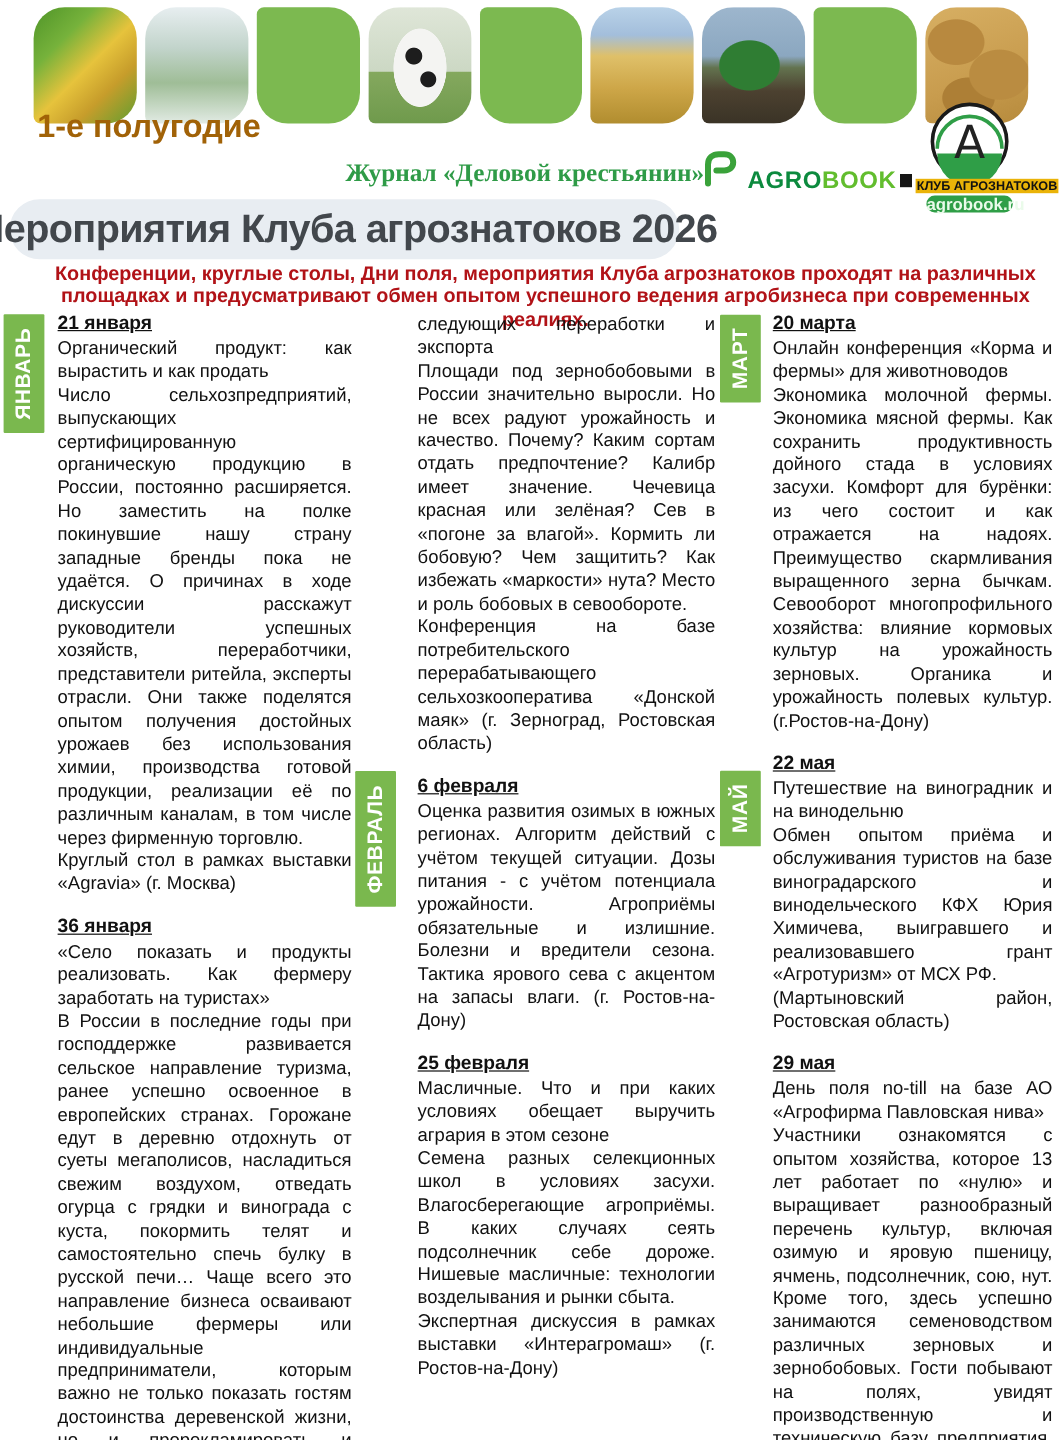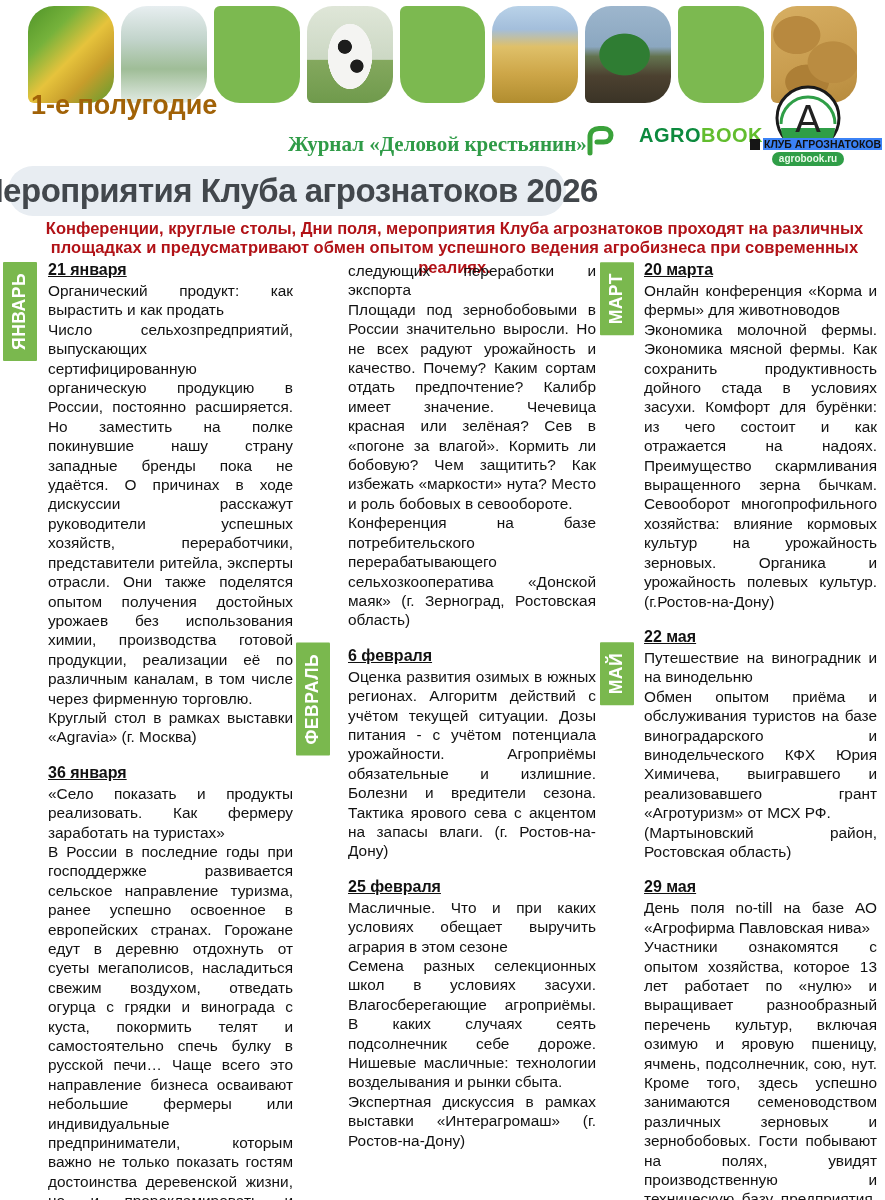--- a/index.html
+++ b/index.html
@@ -25,21 +25,21 @@
       radial-gradient(ellipse 30% 22% at 46% 50%,#2f7d33 96%,transparent 100%),
       linear-gradient(180deg,#9db6cd 0%,#8ba7c0 42%,#63734f 52%,#4c4130 72%,#3a3326 100%);}
   .tile.potato{background:
       radial-gradient(ellipse 28% 20% at 30% 30%,#b8893f 96%,transparent 100%),
       radial-gradient(ellipse 30% 22% at 72% 58%,#ba8c41 96%,transparent 100%),
       radial-gradient(ellipse 26% 18% at 42% 78%,#ad7f36 96%,transparent 100%),
       linear-gradient(160deg,#d7af63 0%,#c89c4e 60%,#b68a3c 100%);}
   .half-year{position:absolute;top:90px;left:31px;font-size:27px;font-weight:bold;color:#a16207;}
   .journal{position:absolute;top:132px;left:288px;font-family:"Liberation Serif","DejaVu Serif",serif;
     font-weight:bold;font-size:21px;color:#2f9b47;}
-  .agrobook{position:absolute;top:124px;left:583px;display:flex;align-items:flex-start;gap:22px;}
+  .agrobook{position:absolute;top:124px;left:583px;display:flex;align-items:flex-end;gap:6px;}
   .agrobook .wordmark{font-weight:bold;font-size:20px;letter-spacing:.5px;}
   .agrobook .agro{color:#0c8a3e;}
   .agrobook .book{color:#62bd2e;}
   .club{position:absolute;top:84px;left:750px;width:116px;text-align:center;}
   .banner{position:absolute;top:166px;left:8px;width:558px;height:50px;background:#e8edf2;
     border-radius:26px;display:flex;align-items:center;justify-content:center;}
   .banner-text{font-size:33px;font-weight:bold;color:#42474c;letter-spacing:-0.5px;white-space:nowrap;}
   .intro{position:absolute;top:219px;left:18px;width:873px;text-align:center;
     font-size:16.5px;font-weight:bold;color:#b11217;line-height:1.17;}
   
@@ -55,23 +55,23 @@
   .month-tab{position:absolute;width:34px;background:#7ab84e;color:#fff;font-weight:bold;
     font-size:17.5px;letter-spacing:.5px;writing-mode:vertical-rl;transform:rotate(180deg);
     display:flex;align-items:center;justify-content:center;padding:11px 0;line-height:1;border-radius:1px;}
   .col1 .month-tab{left:-45px;}
   .col2 .month-tab{left:-52px;}
   .col3 .month-tab{left:-44px;}
   .tab-jan{top:1px;}  .tab-feb{top:-4px;}  .tab-mar{top:1px;}  .tab-may{top:14px;}
   
   .club-title-row{display:flex;align-items:center;gap:3px;margin-top:-16px;}
   .club-bar{flex:0 0 10px;height:11px;background:#161616;}
-  .club-title{font-size:10.5px;font-weight:bold;color:#111;white-space:nowrap;background:#3b82f6;padding:0 1px;}
+  .club-title{font-size:10.5px;font-weight:bold;color:#111;white-space:nowrap;background:#eab308;padding:0 1px;margin-top:10px;}
   .club-pill{margin:2px auto 0;width:72px;height:14px;background:#2f9e47;border-radius:7px;
-    color:#eafbea;font-size:10px;line-height:14px;font-weight:bold;}
+    color:#eafbea;font-size:14px;line-height:14px;font-weight:bold;}
 </style>
 </head>
 <body>
 
 <div class="header">
   <div class="tiles">
     <div class="tile corn"></div>
     <div class="tile winter"></div>
     <div class="tile green"></div>
     <div class="tile cow"></div>

